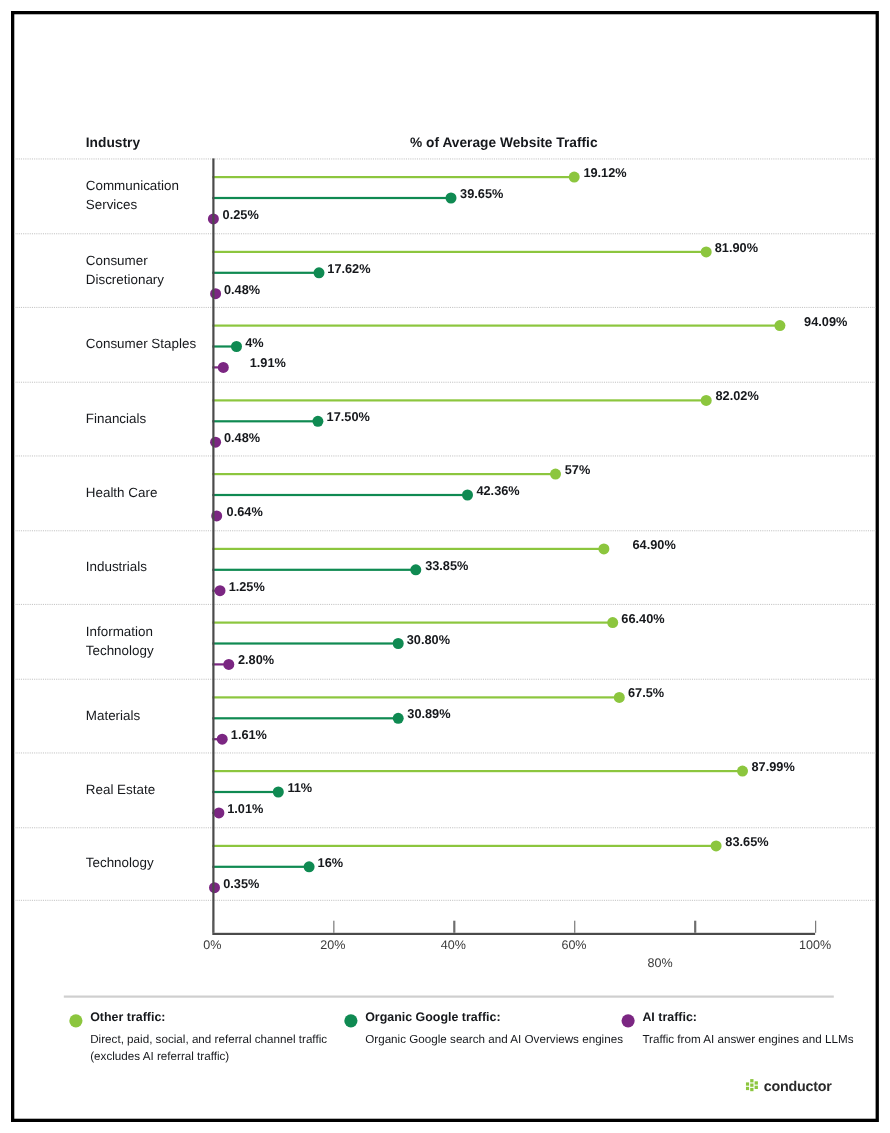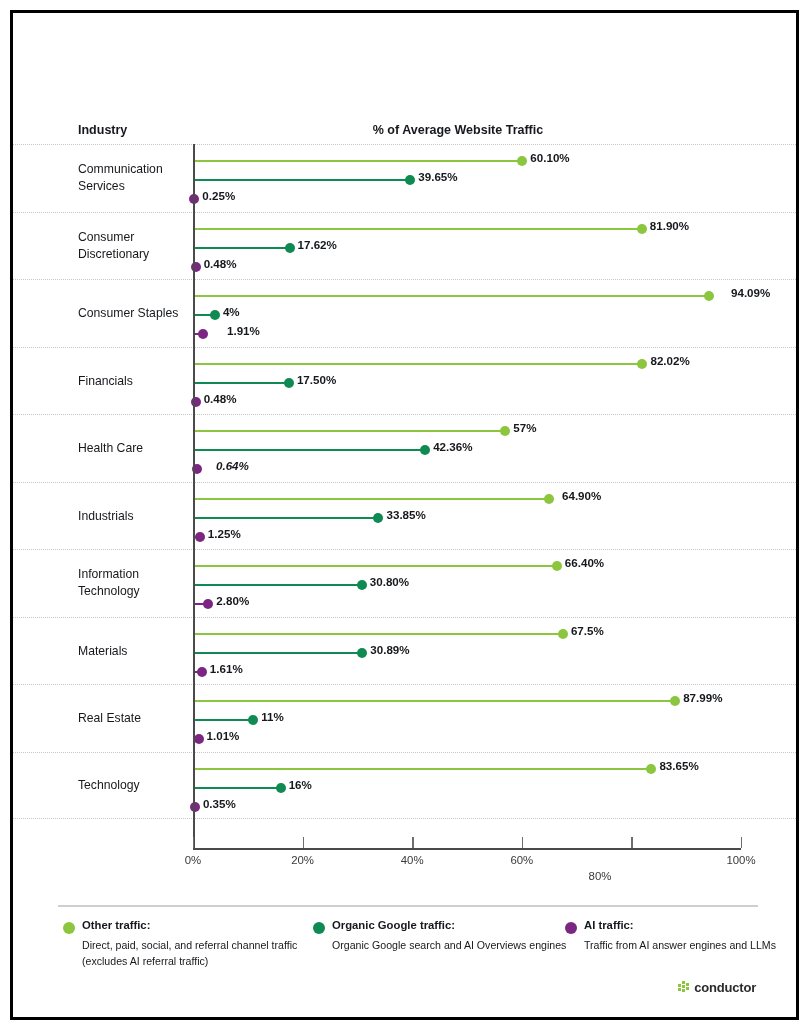--- a/index.html
+++ b/index.html
@@ -201,21 +201,21 @@
 
     <div id="industry-header">Industry</div>
     <div id="axis-header">% of Average Website Traffic</div>
 
     <div id="plot">
         <div class="row">
           <div class="row-label">Communication Services</div>
           <div class="lolli s0" style="width: 548px;">
             <div class="stem" style="width: 329.348px; background: rgb(140, 198, 62);"></div>
             <div class="dot" style="left: 324.348px; background: rgb(140, 198, 62);"></div>
-            <div class="vlabel" style="left: 337.348px;">60.10%</div>
+            <div class="vlabel" style="left: 337.348px;">19.12%</div>
           </div>
           <div class="lolli s1" style="width: 548px;">
             <div class="stem" style="width: 217.282px; background: rgb(15, 138, 82);"></div>
             <div class="dot" style="left: 212.282px; background: rgb(15, 138, 82);"></div>
             <div class="vlabel" style="left: 225.282px;">39.65%</div>
           </div>
           <div class="lolli s2" style="width: 548px;">
             <div class="stem" style="width: 1.37px; background: rgb(123, 38, 130);"></div>
             <div class="dot" style="left: -3.63px; background: rgb(123, 38, 130);"></div>
             <div class="vlabel" style="left: 9.37px;">0.25%</div>
@@ -283,29 +283,29 @@
             <div class="vlabel" style="left: 320.36px;">57%</div>
           </div>
           <div class="lolli s1" style="width: 548px;">
             <div class="stem" style="width: 232.133px; background: rgb(15, 138, 82);"></div>
             <div class="dot" style="left: 227.133px; background: rgb(15, 138, 82);"></div>
             <div class="vlabel" style="left: 240.133px;">42.36%</div>
           </div>
           <div class="lolli s2" style="width: 548px;">
             <div class="stem" style="width: 3.5072px; background: rgb(123, 38, 130);"></div>
             <div class="dot" style="left: -1.4928px; background: rgb(123, 38, 130);"></div>
-            <div class="vlabel" style="left: 23px; font-style: italic;">0.64%</div>
+            <div class="vlabel" style="left: 13px;">0.64%</div>
           </div>
         </div>
         <div class="row">
           <div class="row-label">Industrials</div>
           <div class="lolli s0" style="width: 548px;">
             <div class="stem" style="width: 355.652px; background: rgb(140, 198, 62);"></div>
             <div class="dot" style="left: 350.652px; background: rgb(140, 198, 62);"></div>
-            <div class="vlabel" style="left: 369px;">64.90%</div>
+            <div class="vlabel" style="left: 382px;">64.90%</div>
           </div>
           <div class="lolli s1" style="width: 548px;">
             <div class="stem" style="width: 185.498px; background: rgb(15, 138, 82);"></div>
             <div class="dot" style="left: 180.498px; background: rgb(15, 138, 82);"></div>
             <div class="vlabel" style="left: 193.498px;">33.85%</div>
           </div>
           <div class="lolli s2" style="width: 548px;">
             <div class="stem" style="width: 6.85px; background: rgb(123, 38, 130);"></div>
             <div class="dot" style="left: 1.85px; background: rgb(123, 38, 130);"></div>
             <div class="vlabel" style="left: 14.85px;">1.25%</div>

